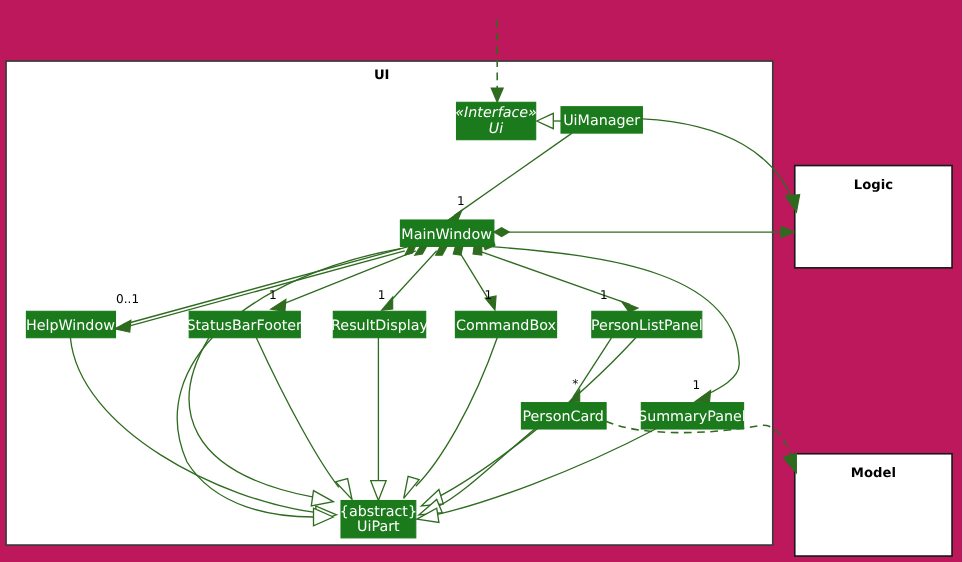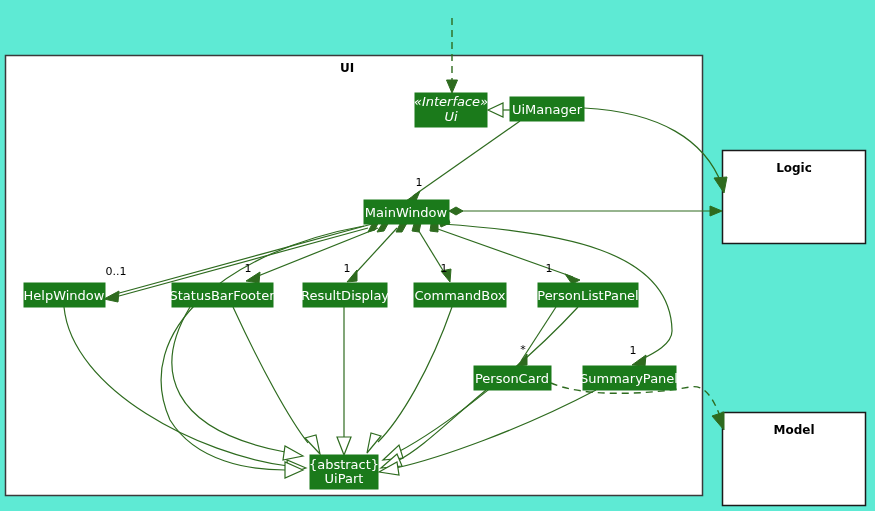--- a/index.html
+++ b/index.html
@@ -4,21 +4,21 @@
 <style>
   html, body {
     margin: 0;
     padding: 0;
     background: #ffffff;
   }
   #diagram-root {
     position: relative;
     width: 875px;
     height: 511px;
-    background: #5eead4;
+    background: #be185d;
     font-family: "DejaVu Sans", "Liberation Sans", sans-serif;
     overflow: hidden;
   }
   #diagram-svg {
     position: absolute;
     left: 0;
     top: 0;
     width: 875px;
     height: 511px;
   }

